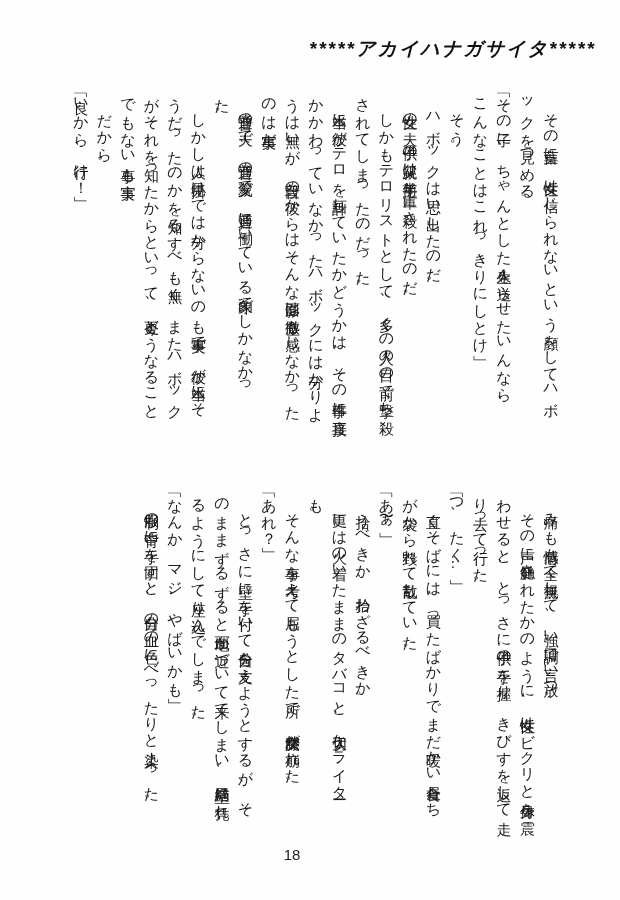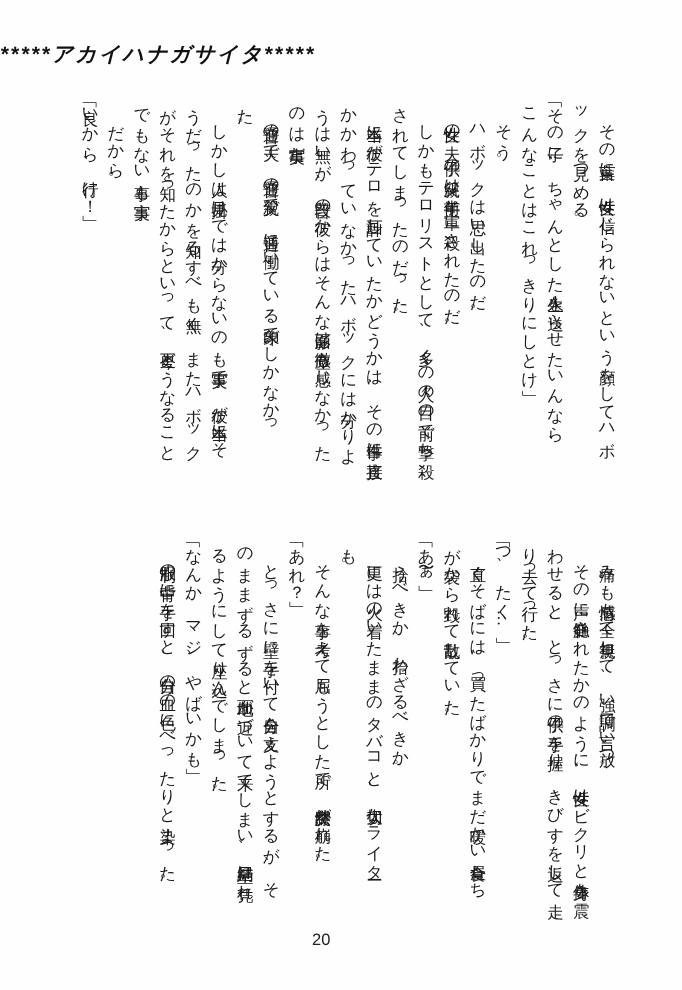--- a/index.html
+++ b/index.html
@@ -18,21 +18,21 @@
     position: absolute;
     inset: 0;
     background: #fefefe;
   }
   .title {
     position: absolute;
     top: 36px;
     left: 0;
     right: 24px;
     margin: 0;
-    text-align: left;
+    text-align: right;
     font-family: "Liberation Sans", sans-serif;
     font-weight: bold;
     font-style: italic;
     font-size: 19px;
     letter-spacing: 2px;
     color: #111111;
     white-space: nowrap;
   }
   .vtext {
     position: absolute;
@@ -96,15 +96,15 @@
     <p class="dialogue">「あ〜ぁ」</p>
     <p>拾うべきか、拾わざるべきか。</p>
     <p>更には火の着いたままのタバコと、大切なライターも。</p>
     <p>そんな事を考えて屈もうとした所で、突然膝が崩れた。</p>
     <p class="dialogue">「あれ？」</p>
     <p>とっさに壁に手を付いて自分を支えようとするが、そのままずるずると地面が近づいて来てしまい、結局壁に凭れるようにして座り込んでしまった。</p>
     <p class="dialogue">「なんか、マジ、やばいかも」</p>
     <p>制服の背中に手を回すと、自分の血の色にべったりと染まった。</p>
   </div>
 
-  <div class="page-number">20</div>
+  <div class="page-number">18</div>
 
 </div>
 
 </body></html>

